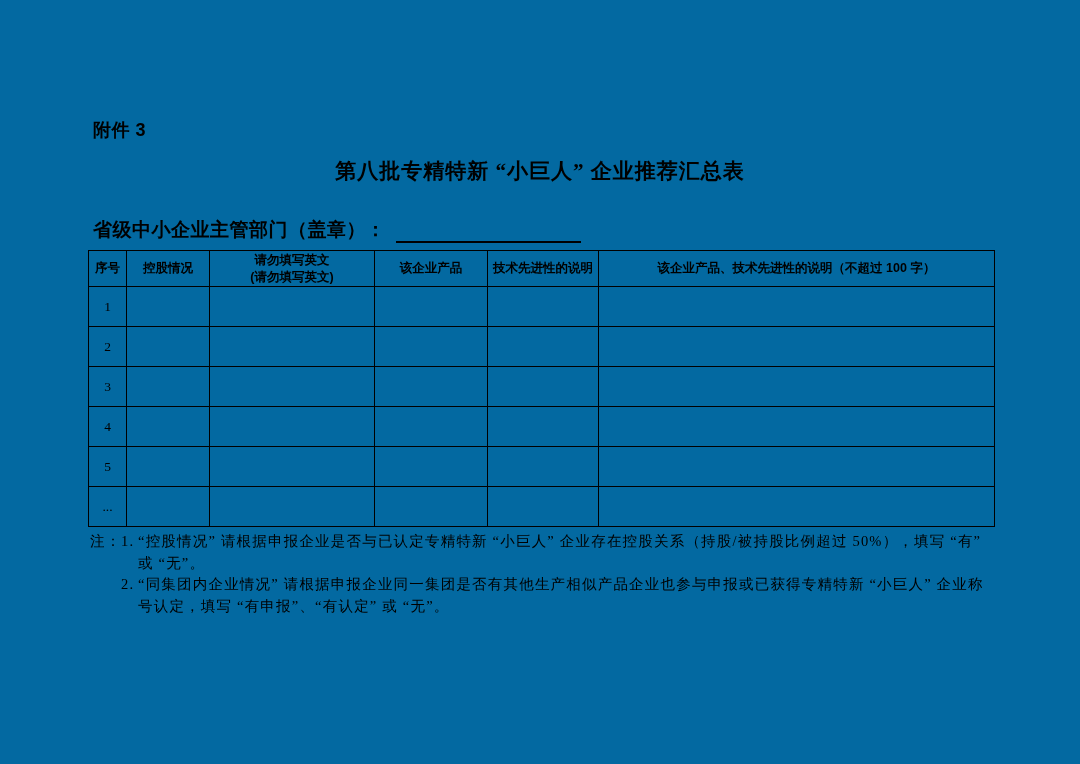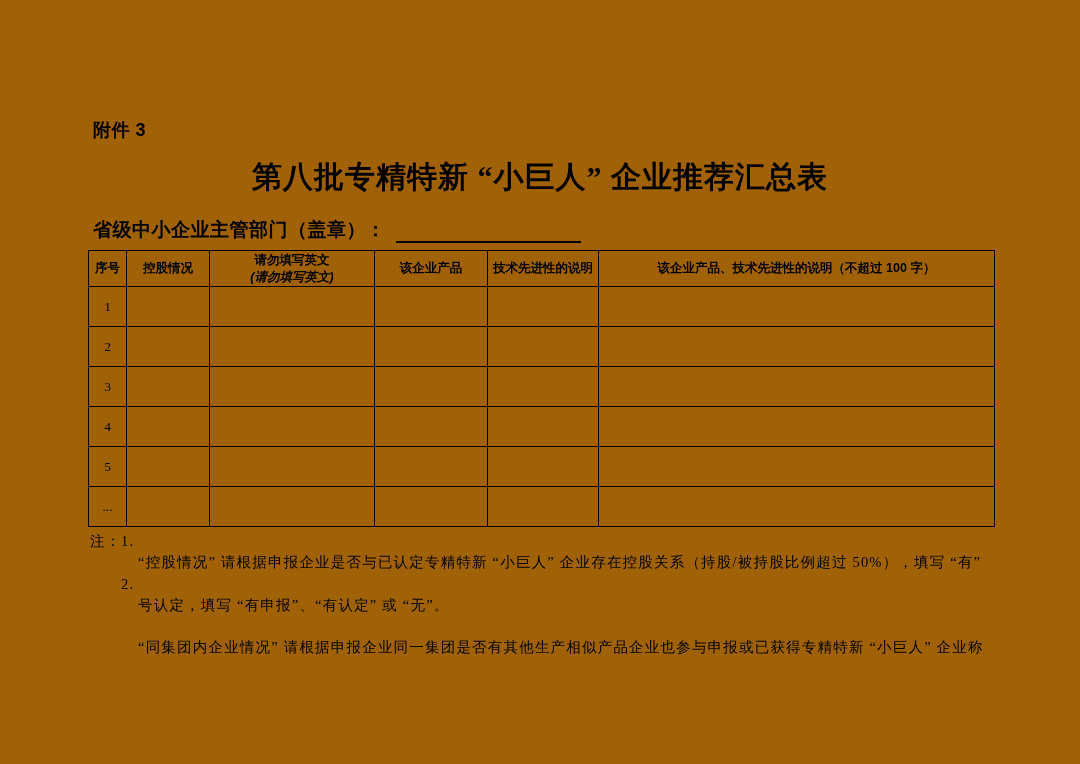--- a/index.html
+++ b/index.html
@@ -5,40 +5,40 @@
   * { margin: 0; padding: 0; box-sizing: border-box; }
   html, body { background: #ffffff; }
   body {
     width: 1080px;
     height: 764px;
     position: relative;
     font-family: "Liberation Serif", "DejaVu Serif", serif;
     color: #000;
     overflow: hidden;
   }
-  .page { position: absolute; inset: 0; background: #a16207; padding-left: 42px; }
+  .page { position: absolute; inset: 0; background: #0369a1; padding-left: 42px; }
 
   .attachment-label {
     position: absolute;
     left: 93px;
     top: 118px;
     font-family: "Liberation Sans", "DejaVu Sans", sans-serif;
     font-size: 18px;
     font-weight: 600;
     letter-spacing: 0.5px;
   }
 
   .doc-title {
     position: absolute;
     left: 0;
     top: 157px;
     width: 100%;
     text-align: center;
     font-family: "Liberation Serif", "DejaVu Serif", serif;
-    font-size: 30px;
+    font-size: 21px;
     font-weight: 700;
     letter-spacing: 1px;
   }
 
   .seal-line {
     position: absolute;
     left: 93px;
     top: 217px;
     font-family: "Liberation Sans", "DejaVu Sans", sans-serif;
     font-size: 19px;
@@ -71,21 +71,21 @@
     overflow: hidden;
   }
   tr.header-row { height: 36px; }
   tr.data-row   { height: 40px; }
   th.col-header {
     font-family: "Liberation Sans", "DejaVu Sans", sans-serif;
     font-weight: 700;
     font-size: 12.5px;
     line-height: 1.3;
   }
-  th.col-header .subline { display: block; font-weight: 700; font-style: italic; }
+  th.col-header .subline { display: block; font-weight: 700; }
   td.row-num {
     font-family: "Liberation Serif", "DejaVu Serif", serif;
     font-size: 13.5px;
   }
 
   .notes {
     position: absolute;
     left: 90px;
     top: 531px;
     width: 906px;
@@ -93,21 +93,21 @@
     font-size: 14.5px;
     line-height: 21.5px;
     letter-spacing: 1.2px;
     display: flex;
   }
   .note-prefix { flex: none; width: 31px; }
   .note-items  { flex: 1; }
   .note-item   { display: flex; }
   .note-num    { flex: none; width: 17px; }
   .note-lines  { flex: 1; }
-  .note-line   { white-space: nowrap; margin-top: 21px; }
+  .note-line   { white-space: nowrap; }
 </style>
 </head>
 <body>
 
 <div class="page">
 
   <div class="attachment-label">附件 3</div>
 
   <div class="doc-title">第八批专精特新 “小巨人” 企业推荐汇总表</div>
 
@@ -188,25 +188,26 @@
   </tbody>
     </table>
 
   <div class="notes">
     <span class="note-prefix">注：</span>
     <div class="note-items">
       <div class="note-item">
         <span class="note-num">1.</span>
         <div class="note-lines">
           <div class="note-line">“控股情况” 请根据申报企业是否与已认定专精特新 “小巨人” 企业存在控股关系（持股/被持股比例超过 50%），填写 “有”</div>
+          <div class="note-line">或 “无”。</div>
         </div>
       </div>
       <div class="note-item">
         <span class="note-num">2.</span>
         <div class="note-lines">
+          <div class="note-line">“同集团内企业情况” 请根据申报企业同一集团是否有其他生产相似产品企业也参与申报或已获得专精特新 “小巨人” 企业称</div>
           <div class="note-line">号认定，填写 “有申报”、“有认定” 或 “无”。</div>
-          <div class="note-line">“同集团内企业情况” 请根据申报企业同一集团是否有其他生产相似产品企业也参与申报或已获得专精特新 “小巨人” 企业称</div>
         </div>
       </div>
     </div>
   </div>
 
 </div>
 
 </body></html>

